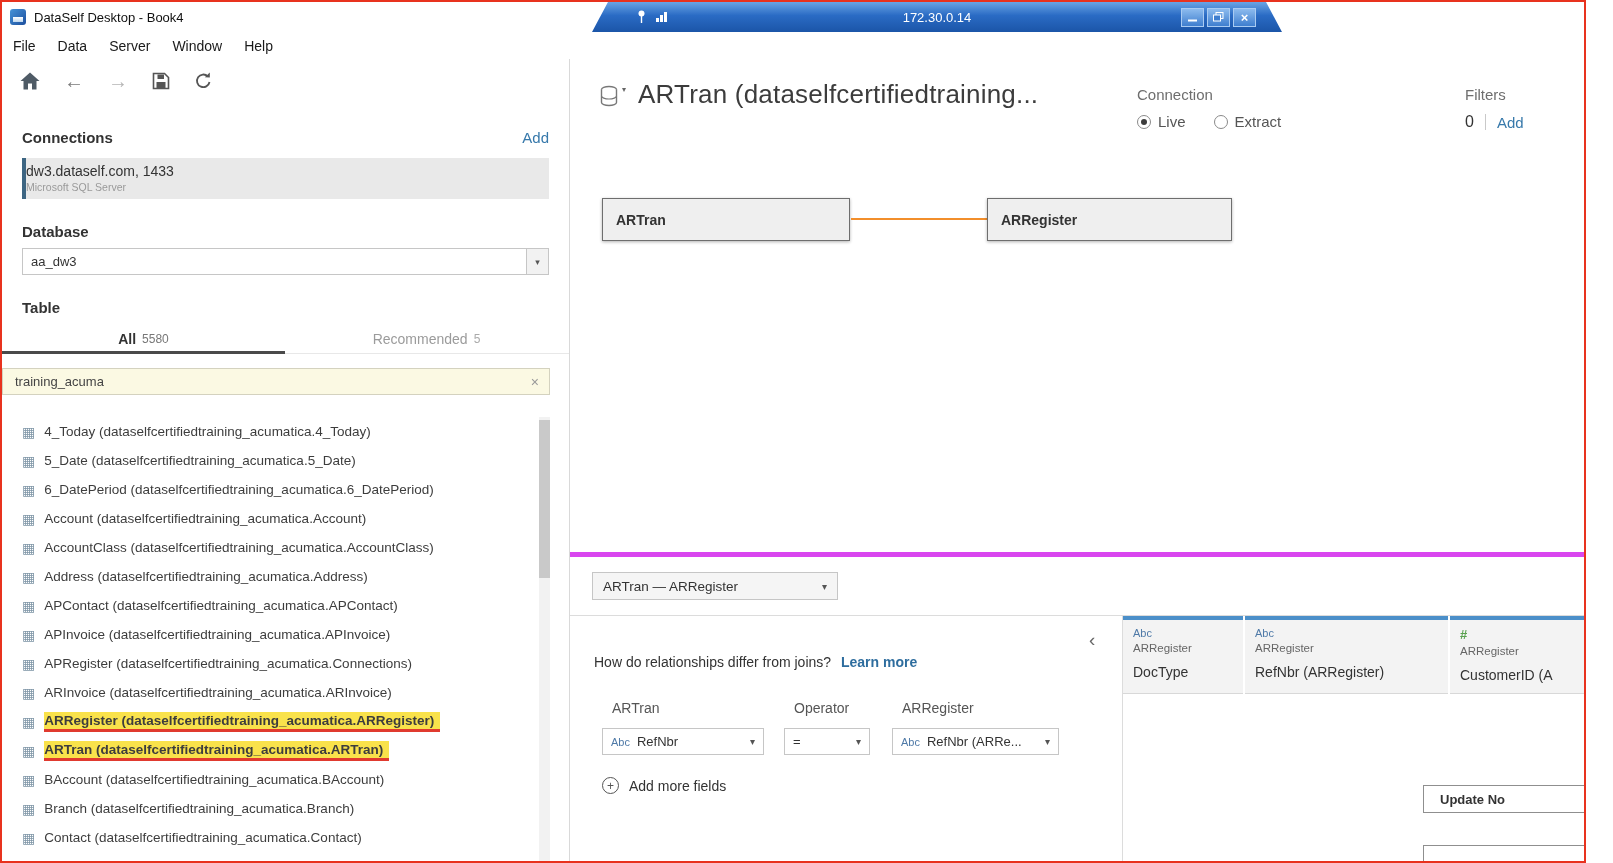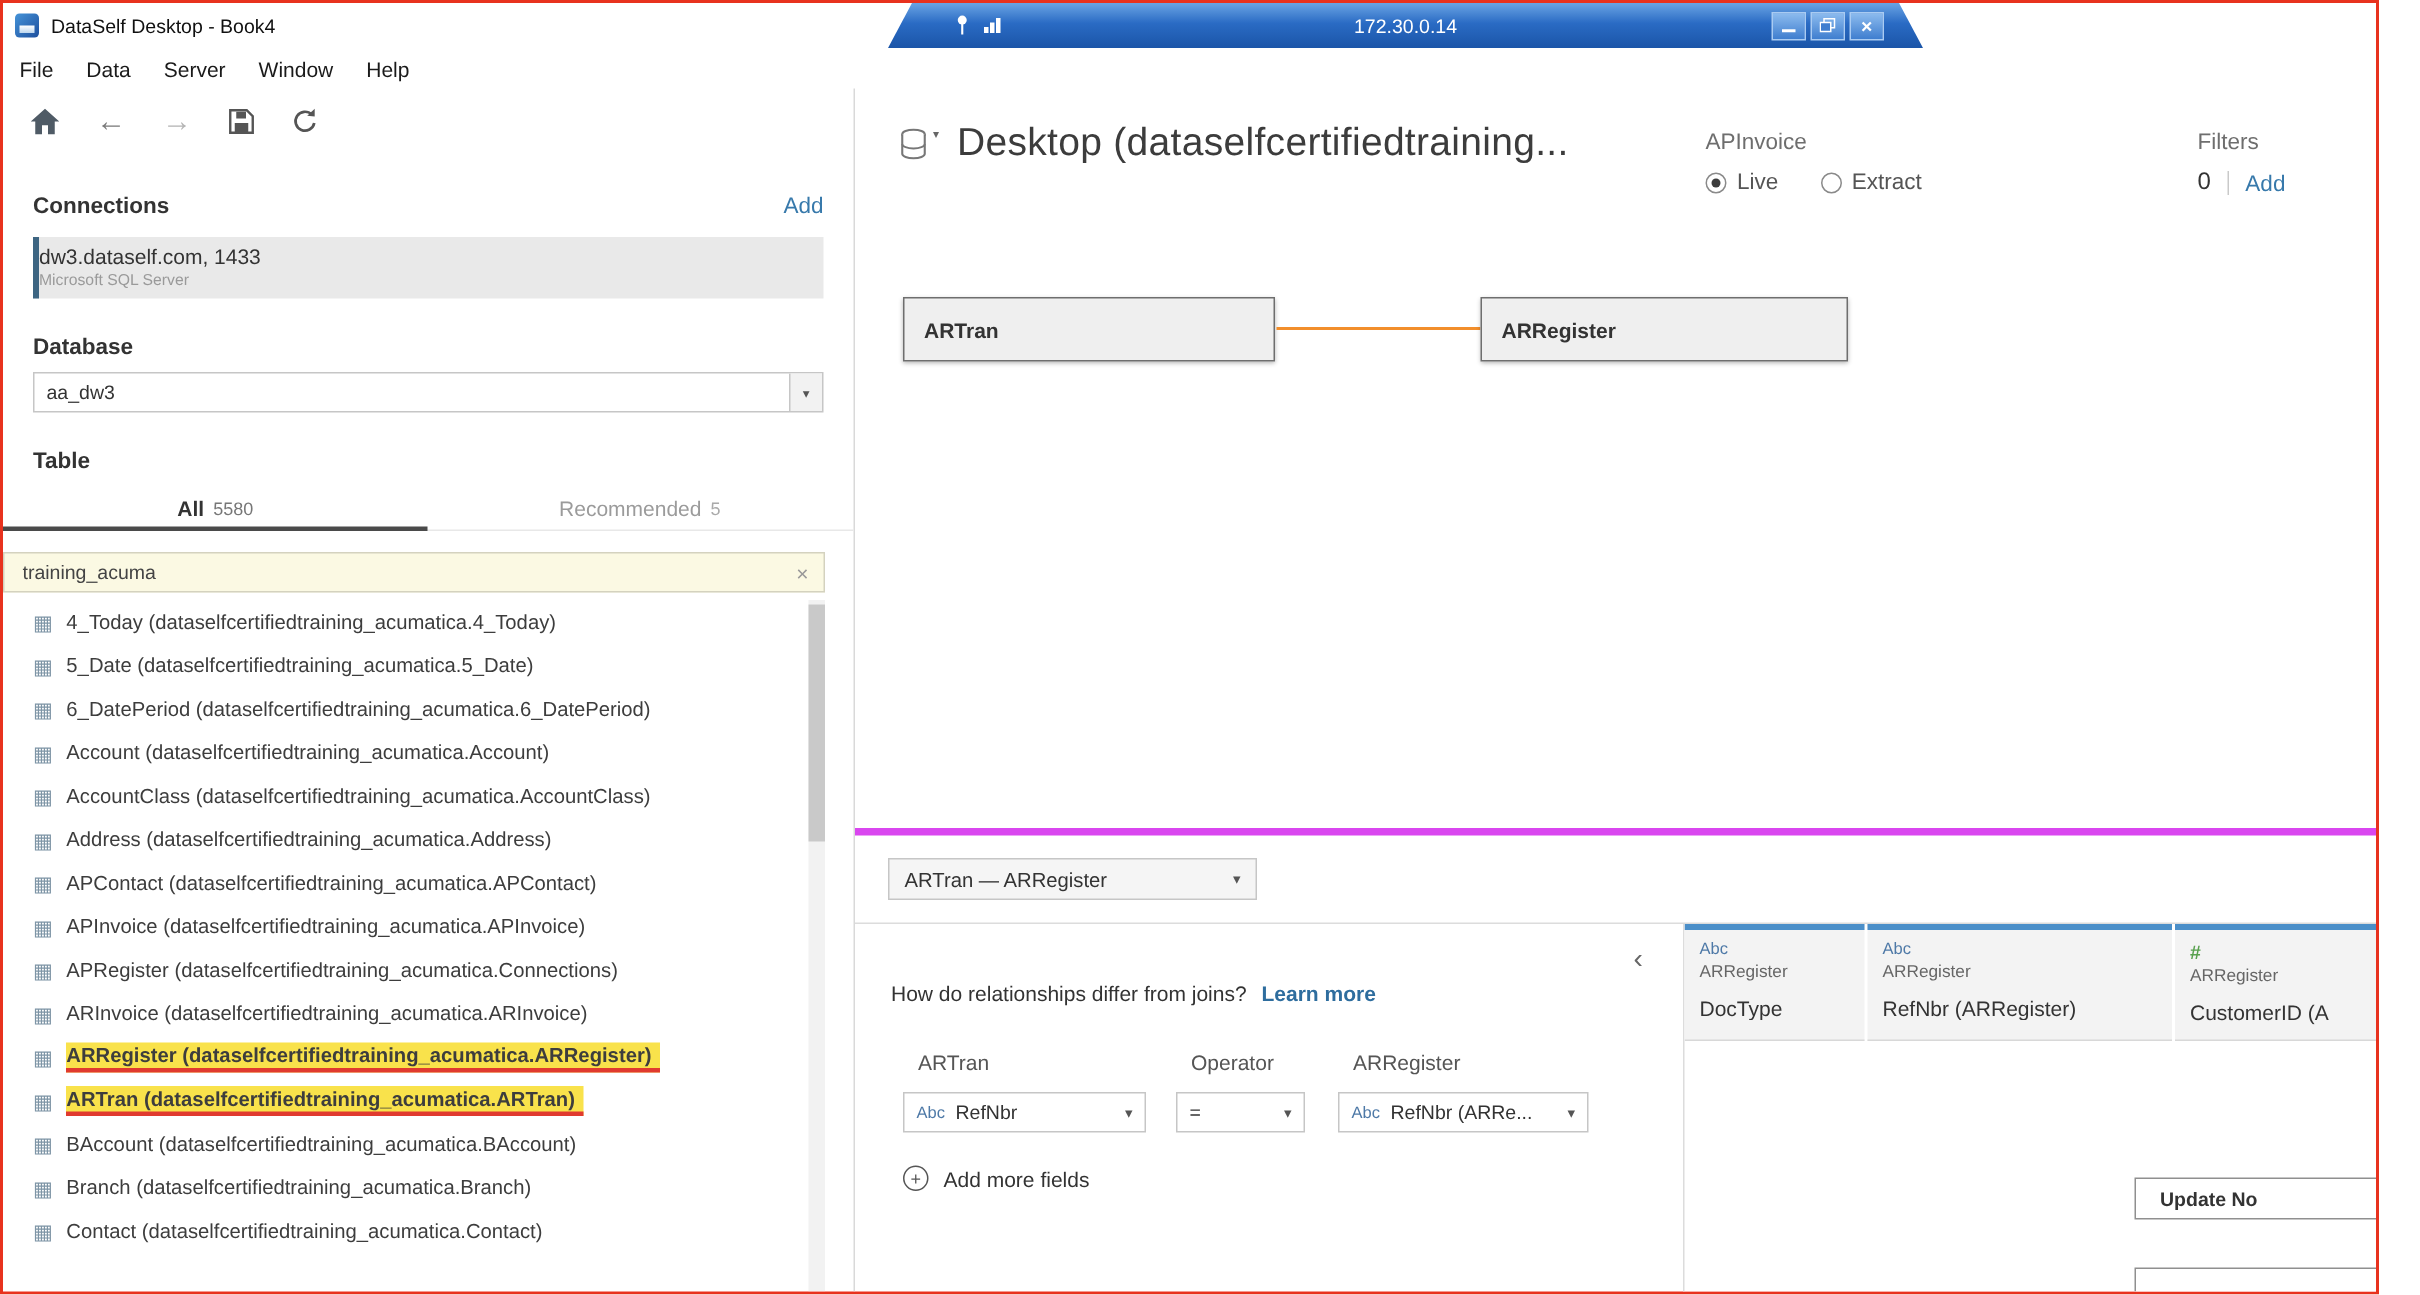--- a/index.html
+++ b/index.html
@@ -52,21 +52,21 @@
   .db-select-btn { width:22px; border-left:1px solid #c6c6c6; background:#f2f2f2; display:flex; align-items:center; justify-content:center; font-size:9px; color:#555; }
 
   .tabs { margin-top:8px; display:flex; height:30px; border-bottom:1px solid #e8e8e8; position:relative; }
   .tab { width:283px; display:flex; align-items:center; justify-content:center; gap:6px; cursor:pointer; }
   .tab-all .tab-name { font-weight:bold; font-size:14px; color:#333; }
   .tab-all .tab-count { font-size:12px; color:#777; }
   .tab-rec .tab-name { font-size:14px; color:#9b9b9b; }
   .tab-rec .tab-count { font-size:12px; color:#aaa; }
   .tab-underline { position:absolute; left:0; bottom:-1px; width:283px; height:3px; background:#4a4a4a; }
 
-  .search { margin:14px 19px 0 0; height:27px; border:1px solid #d4d2bf; background:#fbf9e3; display:flex; align-items:center; }
+  .search { margin:14px 19px 17px 0; height:27px; border:1px solid #d4d2bf; background:#fbf9e3; display:flex; align-items:center; }
   .search-input { flex:1; border:none; outline:none; background:transparent; font-size:13px; color:#444; padding-left:12px; font-family:inherit; }
   .search-clear { padding:0 10px; color:#999; font-size:14px; cursor:pointer; }
 
   .tlist { flex:1; margin-top:5px; position:relative; overflow:hidden; }
   .trow { height:29px; display:flex; align-items:center; padding-left:20px; gap:9px; cursor:pointer; }
   .ticon { color:#7e95a6; font-size:14px; line-height:1; }
   .tlabel { font-size:13.5px; color:#3d3d3d; white-space:nowrap; }
   .tlabel.hl { background:#f9e24b; border-bottom:3px solid #e03a2f; padding:1px 6px 1px 0; font-weight:bold; }
   .vscroll { position:absolute; top:0; right:19px; bottom:0; width:11px; background:#f2f2f2; }
   .vthumb { position:absolute; top:3px; left:0; width:11px; height:158px; background:#c9c9c9; }
@@ -312,24 +312,24 @@
 
       <div class="m-header">
         <span class="ds-icon">
           <svg width="20" height="24" viewBox="0 0 20 24">
               <ellipse cx="9" cy="4.5" rx="7.5" ry="3" fill="#fff" stroke="#777" stroke-width="1.4"></ellipse>
               <path d="M1.5 4.5 V17.5 a7.5 3 0 0 0 15 0 V4.5" fill="#fff" stroke="#777" stroke-width="1.4"></path>
               <path d="M1.5 11 a7.5 3 0 0 0 15 0" fill="none" stroke="#777" stroke-width="1.2"></path>
             </svg>
           <span class="ds-caret">▾</span>
         </span>
-        <span class="ds-title">Desktop (dataselfcertifiedtraining...</span>
+        <span class="ds-title">ARTran (dataselfcertifiedtraining...</span>
 
         <div class="conn-block">
-          <div class="block-label">APInvoice</div>
+          <div class="block-label">Connection</div>
           <div class="radio-row">
             <span class="radio sel">
               <span class="rdot"></span>
               <span>Live</span>
             </span>
             <span class="radio">
               <span class="rdot"></span>
               <span>Extract</span>
             </span>
           </div>

